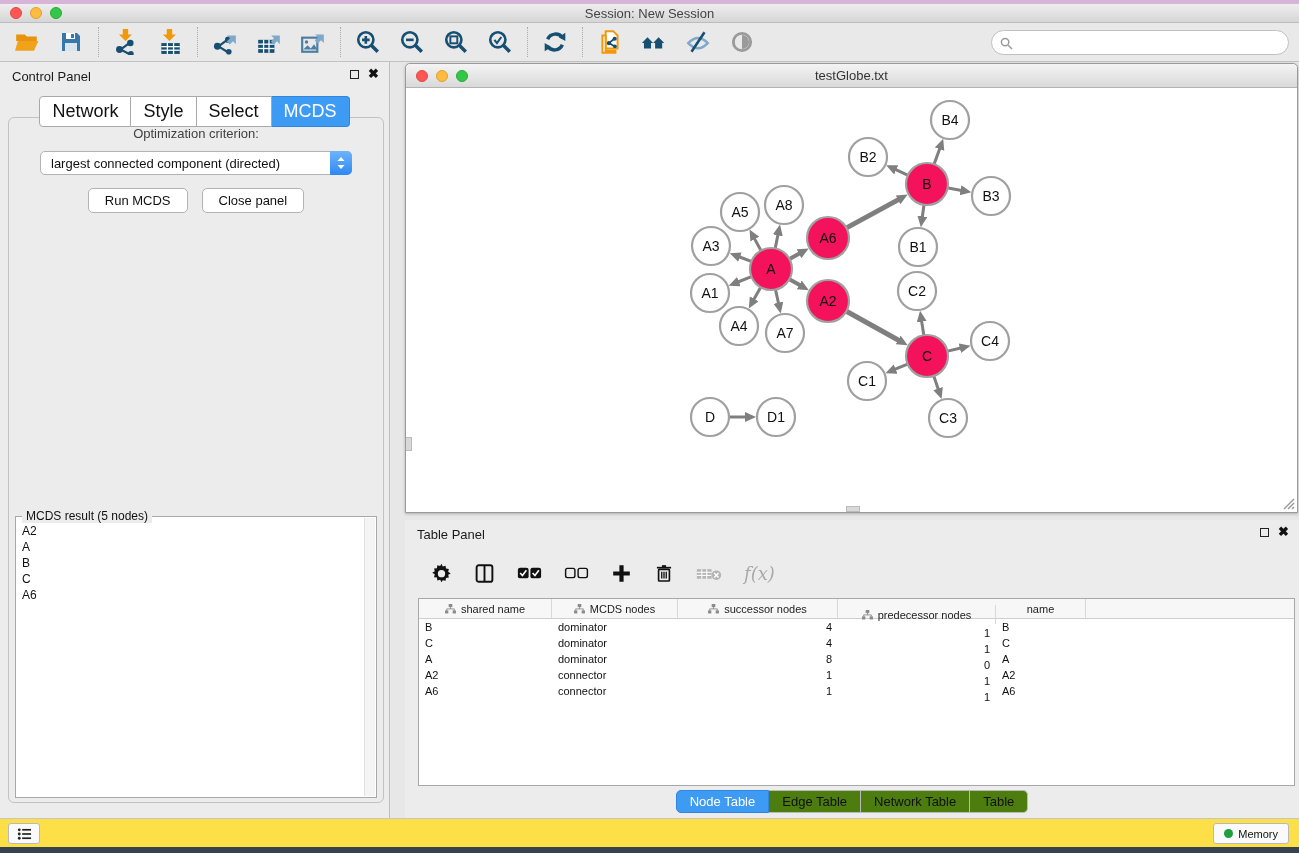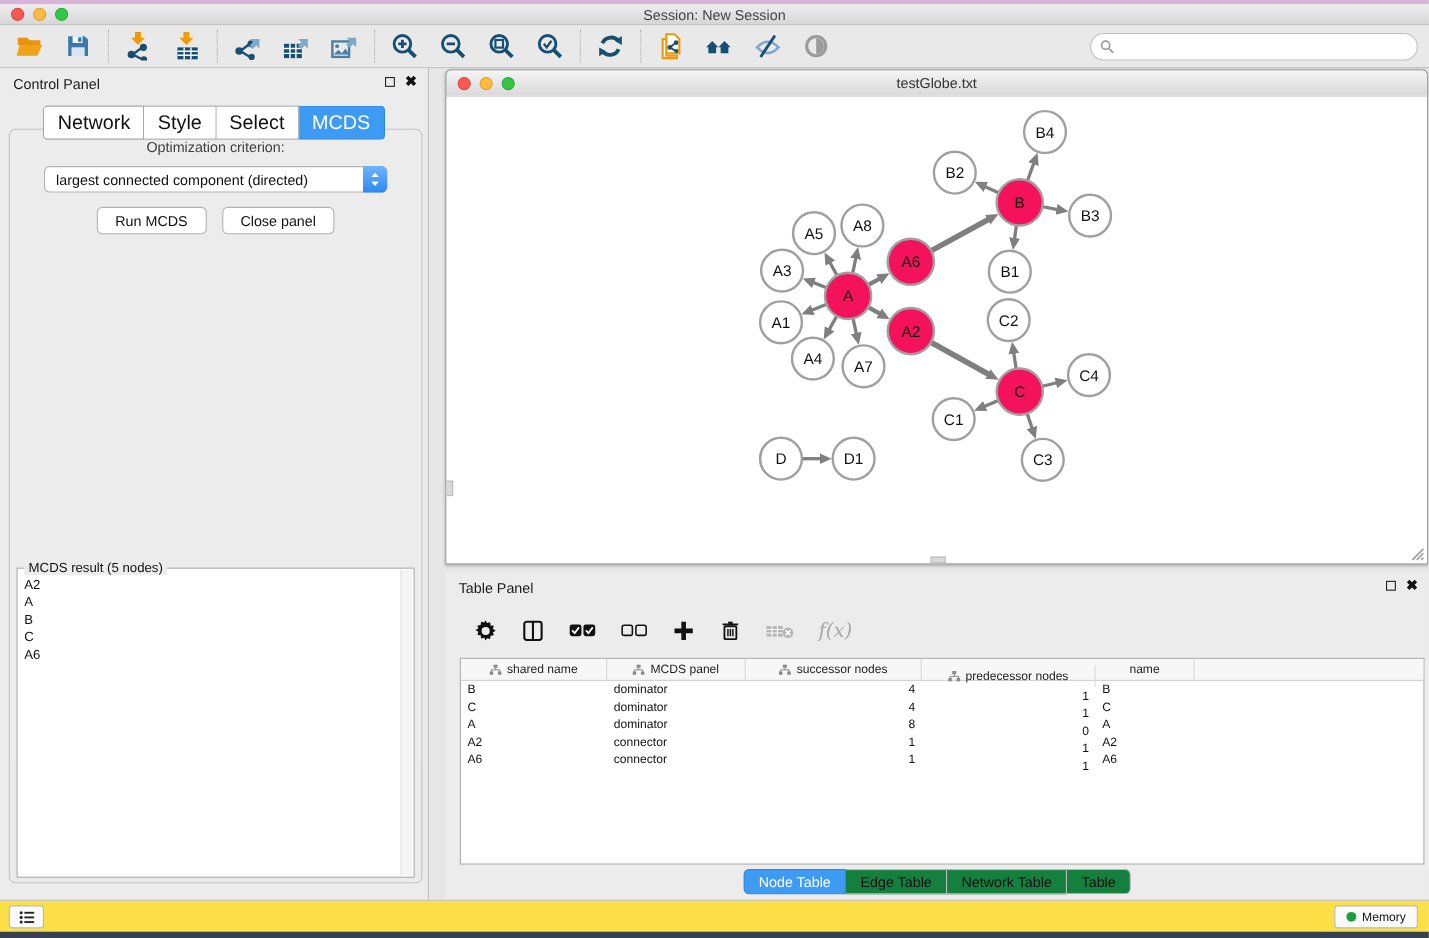--- a/index.html
+++ b/index.html
@@ -87,21 +87,21 @@
   .node-table { position:absolute; left:13px; top:78px; width:877px; height:188px; background:#fff;
     border:1px solid #a8a8a8; font-size:11px; color:#111; }
   .nt-header { display:flex; height:20px; background:#f7f7f7; border-bottom:1px solid #cfcfcf; align-items:center; }
   .nt-hcell { display:flex; align-items:center; justify-content:center; gap:5px; height:100%;
     border-right:1px solid #d8d8d8; font-size:11px; color:#222; cursor:pointer; }
   .nt-row { display:flex; height:16px; align-items:center; }
   .nt-cell { padding:0 6px; white-space:nowrap; overflow:hidden; }
   .c0 { width:133px; } .c1 { width:126px; } .c2 { width:160px; } .c3 { width:158px;margin-top:12px; } .c4 { width:90px; }
   .num { text-align:right; }
   .tp-tabs { position:absolute; left:0; top:270px; width:100%; display:flex; justify-content:center; }
-  .tp-tab { font-size:13px; padding:3px 13px; background:#15803d; border:1px solid #b9b9b9; border-left:none; color:#111; cursor:pointer; }
+  .tp-tab { font-size:13px; padding:3px 13px; background:#4d7c0f; border:1px solid #b9b9b9; border-left:none; color:#111; cursor:pointer; }
   .tp-tab:first-child { border-left:1px solid #0c4a6e; border-radius:5px 0 0 5px; }
   .tp-tab:last-child { border-radius:0 5px 5px 0; }
   .tp-tab.selected { background:#3e9bf4; border-color:#2f86e0; color:#fff; }
 
   
   .statusbar { position:absolute; left:0; top:818px; width:1299px; height:29px; background:#fde047; border-top:1px solid #c6c6c6; }
   .status-left-btn { position:absolute; left:8px; top:4px; width:32px; height:21px; background:#fafafa;
     border:1px solid #b9b9b9; border-radius:3px; display:flex; align-items:center; justify-content:center; cursor:pointer; }
   .memory-btn { position:absolute; right:10px; top:4px; height:21px; background:#fafafa; border:1px solid #b9b9b9;
     border-radius:3px; display:flex; align-items:center; gap:5px; padding:0 10px; font-size:11px; color:#111; cursor:pointer; }
@@ -575,21 +575,21 @@
               <rect x="0" y="7" width="3.6" height="3.4"></rect>
               <rect x="8.4" y="7" width="3.6" height="3.4"></rect>
             </g>
             <g stroke="#8a8a8a" stroke-width="1">
               <line x1="6" y1="3.4" x2="6" y2="5.4"></line>
               <line x1="1.8" y1="5.4" x2="10.2" y2="5.4"></line>
               <line x1="1.8" y1="5.4" x2="1.8" y2="7"></line>
               <line x1="10.2" y1="5.4" x2="10.2" y2="7"></line>
             </g>
           </svg>
-          <span>MCDS panel</span>
+          <span>MCDS nodes</span>
         </div>
         <div class="nt-hcell c2">
           <svg width="11" height="10" viewBox="0 0 12 11">
             <g fill="#8a8a8a">
               <rect x="4" y="0" width="4" height="3.4"></rect>
               <rect x="0" y="7" width="3.6" height="3.4"></rect>
               <rect x="8.4" y="7" width="3.6" height="3.4"></rect>
             </g>
             <g stroke="#8a8a8a" stroke-width="1">
               <line x1="6" y1="3.4" x2="6" y2="5.4"></line>

